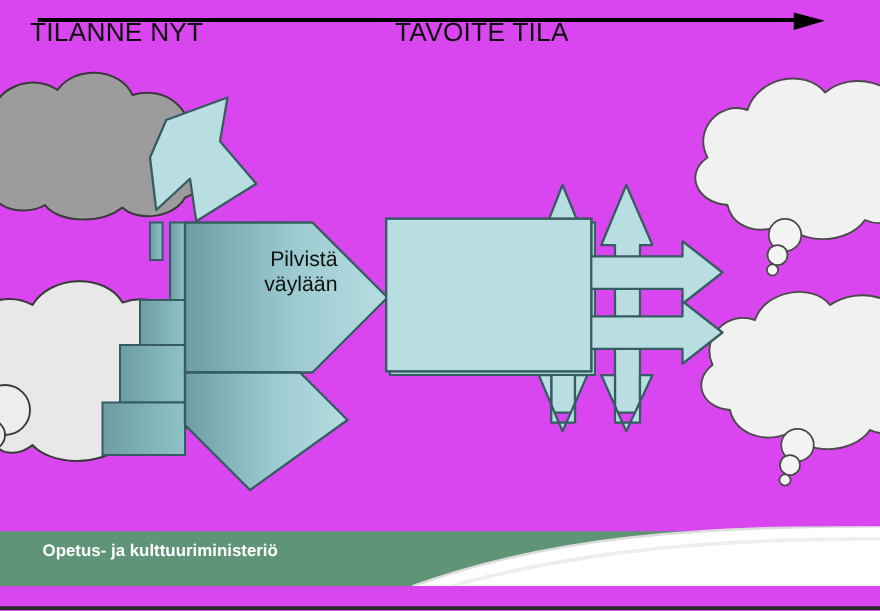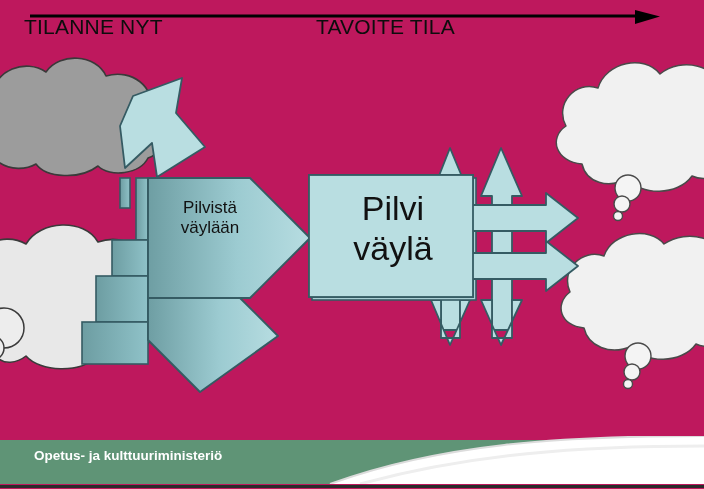--- a/index.html
+++ b/index.html
@@ -1,45 +1,45 @@
 <!DOCTYPE html>
 <html><head>
 <meta charset="utf-8">
 <style>
   html,body{margin:0;padding:0;background:#fff;}
   body{width:704px;height:489px;overflow:hidden;
        font-family:"Liberation Sans",sans-serif;}
-  #slide{position:relative;width:704px;height:489px;background:#be185d;overflow:hidden;}
+  #slide{position:relative;width:704px;height:489px;background:#d946ef;overflow:hidden;}
 
   
   .hdr-arrow{position:absolute;left:30px;top:10px;width:630px;height:16px;}
   .hdr-label{position:absolute;top:15px;font-size:21px;letter-spacing:.2px;
              color:#0d0d0d;white-space:nowrap;}
   #lbl-now{left:24px;}
   #lbl-goal{left:316px;}
 
   
   .cloudsvg{position:absolute;}
 
   
   .diagsvg{position:absolute;left:0;top:0;width:704px;height:489px;
            pointer-events:none;}
 
-  .arrowtxt{position:absolute;text-align:center;color:#111;line-height:1.18;
+  .arrowtxt{position:absolute;text-align:right;color:#111;line-height:1.18;
             white-space:pre;}
   #txt-pilvista{left:150px;top:198px;width:120px;font-size:17px;}
   #txt-pilvi{left:318px;top:188px;width:150px;font-size:34px;}
 
   
   #bullet{position:absolute;left:56px;top:397px;width:600px;
           font-size:22.5px;color:#0d0d0d;white-space:nowrap;}
   #bullet .dot{display:inline-block;width:22px;}
 
   
-  #footer{position:absolute;left:0;top:436px;width:704px;height:48px;overflow:hidden;}
+  #footer{position:absolute;left:0;top:421px;width:704px;height:48px;overflow:hidden;}
   #footer .band{position:absolute;left:0;top:4px;width:704px;height:44px;background:#5f9476;}
   #footer .swoosh{position:absolute;left:0;top:0;width:704px;height:48px;}
   #footer .ftxt{position:absolute;left:34px;top:10px;color:#fff;font-size:13.5px;
                 line-height:1.45;font-weight:bold;white-space:pre;}
   #baseline{position:absolute;left:0;top:485px;width:704px;height:3px;background:#2b2b2b;}
 </style>
 </head>
 <body>
 
 <div id="slide">
@@ -138,22 +138,20 @@
     </g>
     <g>
       <polygon points="462,253 546,253 546,241 578,266 546,291 546,279 462,279" fill="#b9dee1" stroke="#355b63" stroke-width="1.8" stroke-linejoin="round"></polygon>
     </g>
 
     <rect x="309" y="175" width="164" height="122" fill="#b9dee1" stroke="#355b63" stroke-width="1.8"></rect>
   </svg>
 
   <div class="arrowtxt" id="txt-pilvista">Pilvistä
 väylään</div>
-  <div class="arrowtxt" id="txt-pilvi">Pilvi
-väylä</div>
 
 
   <div id="footer">
     <div class="band"></div>
     <svg class="swoosh" viewBox="0 0 704 48" preserveAspectRatio="none">
       <path d="M330 48 C440 8 560 0 704 0 L704 48 Z" fill="#ffffff"></path>
       <path d="M330 48 C440 8 560 0 704 0" fill="none" stroke="#dcdcdc" stroke-width="2"></path>
       <path d="M360 48 C470 18 580 10 704 10" fill="none" stroke="#eeeeee" stroke-width="3"></path>
     </svg>
     <div class="ftxt"><span>Opetus- ja kulttuuriministeriö</span><br></div>

